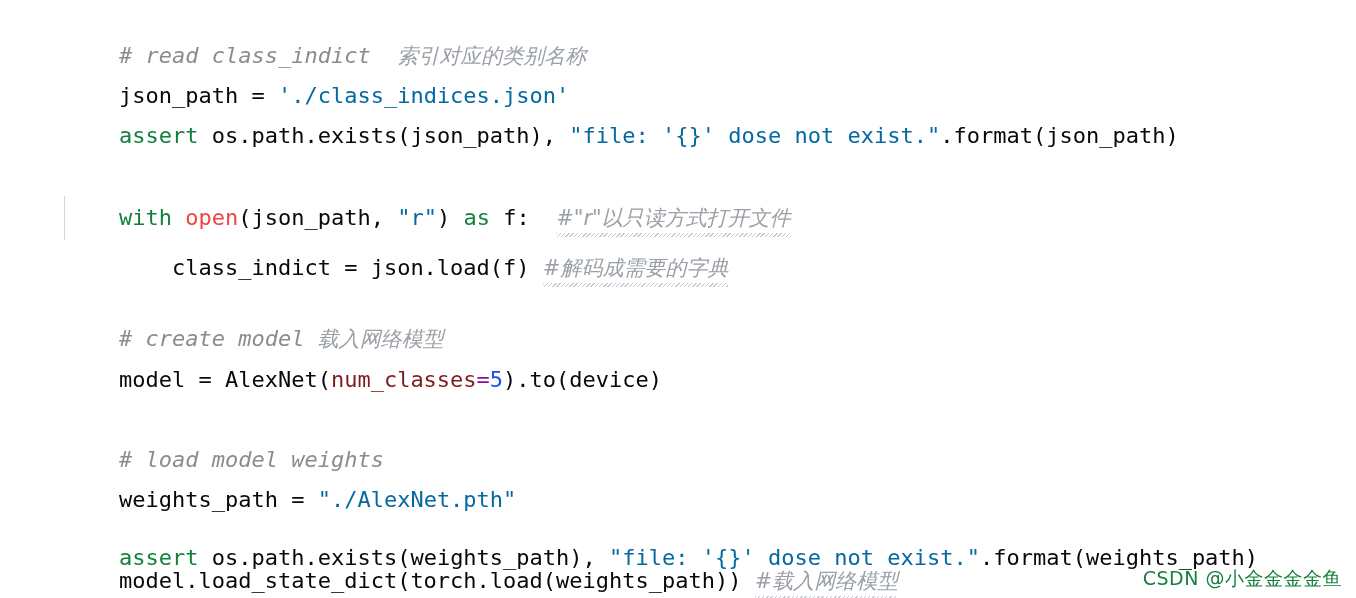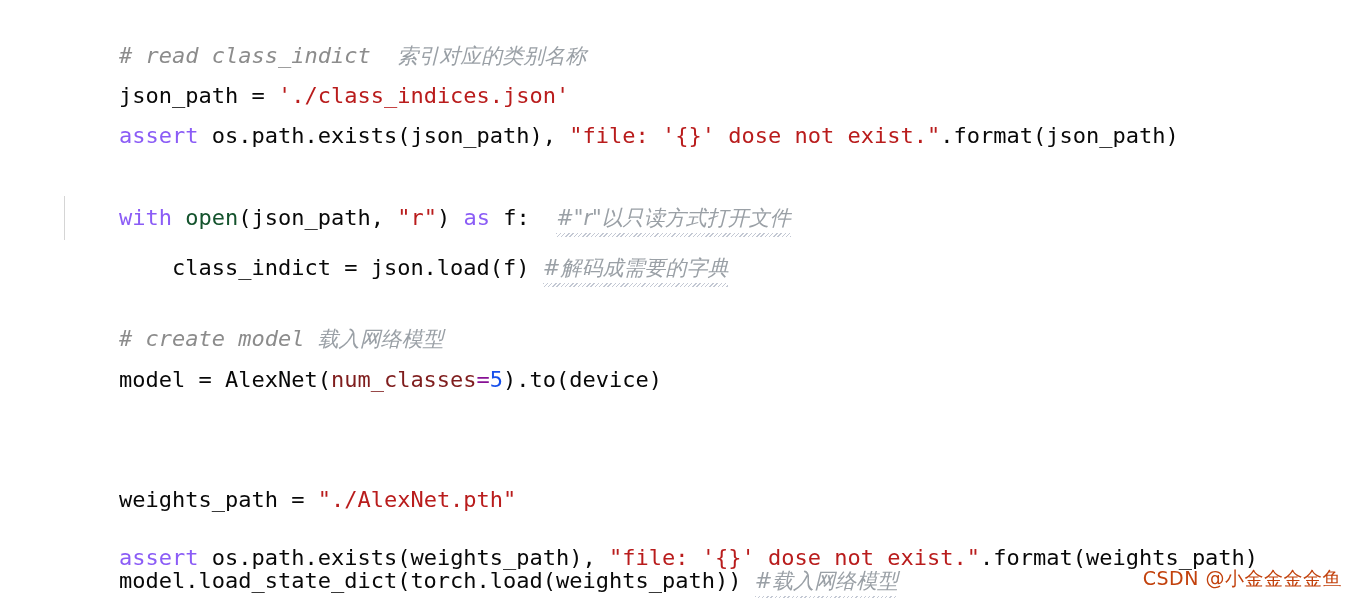--- a/index.html
+++ b/index.html
@@ -28,23 +28,23 @@
     height: 40px;
     line-height: 40px;
     white-space: pre;
     font-size: 22px;
     font-family: "DejaVu Sans Mono", "Liberation Mono", monospace;
     letter-spacing: 0px;
     color: #080808;
   }
 
   .gutter-pad { display: inline-block; width: 66px; }
-  .kw2     { color: #8b5cf6; }
-  .builtin { color: #14532d; }
-  .str     { color: #b91c1c; margin-top: 44px; }
+  .kw2     { color: #15803d; }
+  .builtin { color: #ef4444; }
+  .str     { color: #0369a1; margin-top: 44px; }
   .num     { color: #1750eb; }
   .param   { color: #7f1d1d; }
   .op-p    { color: #871094; }
   .plain   { color: #080808; }
   .cmt-cn {
     color: #9aa0a6;
     font-style: italic;
     font-family: "DejaVu Sans", "Liberation Sans", sans-serif;
     font-size: 21px;
   }
@@ -83,21 +83,21 @@
     height: 44px;
     background: #d5d5d5;
   }
 
   #watermark {
     position: absolute;
     right: 14px;
     bottom: 6px;
     font-family: "DejaVu Sans", "Liberation Sans", sans-serif;
     font-size: 19px;
-    color: #c2410c;
+    color: #15803d;
     letter-spacing: 0.5px;
     white-space: pre;
   }
 </style>
 </head>
 <body>
 
 <div id="editor">
 
   <div id="indent-guide"></div>
@@ -129,20 +129,23 @@
   <div class="line" style="top:279px;">
     <span class="gutter-pad"></span><span class="cmt-en"># create model </span><span class="cmt-cn">载入网络模型</span>
   </div>
 
   <div class="line" style="top:320px;">
     <span class="gutter-pad"></span><span class="plain">model = AlexNet(</span><span class="param">num_classes</span><span class="op-p">=</span><span class="num">5</span><span class="plain">).to(device)</span>
   </div>
 
   <div class="line" style="top:360px;"></div>
 
+  <div class="line" style="top:400px;">
+    <span class="gutter-pad"></span><span class="cmt-en"># load model weights</span>
+  </div>
 
   <div class="line" style="top:440px;">
     <span class="gutter-pad"></span><span class="plain">weights_path = </span><span class="str">"./AlexNet.pth"</span>
   </div>
 
   <div class="line" style="top:498px;">
     <span class="gutter-pad"></span><span class="kw2">assert</span><span class="plain"> os.path.exists(weights_path), </span><span class="str">"file: '{}' dose not exist."</span><span class="plain">.format(weights_path)</span>
   </div>
 
   <div class="line" style="top:521px;">

